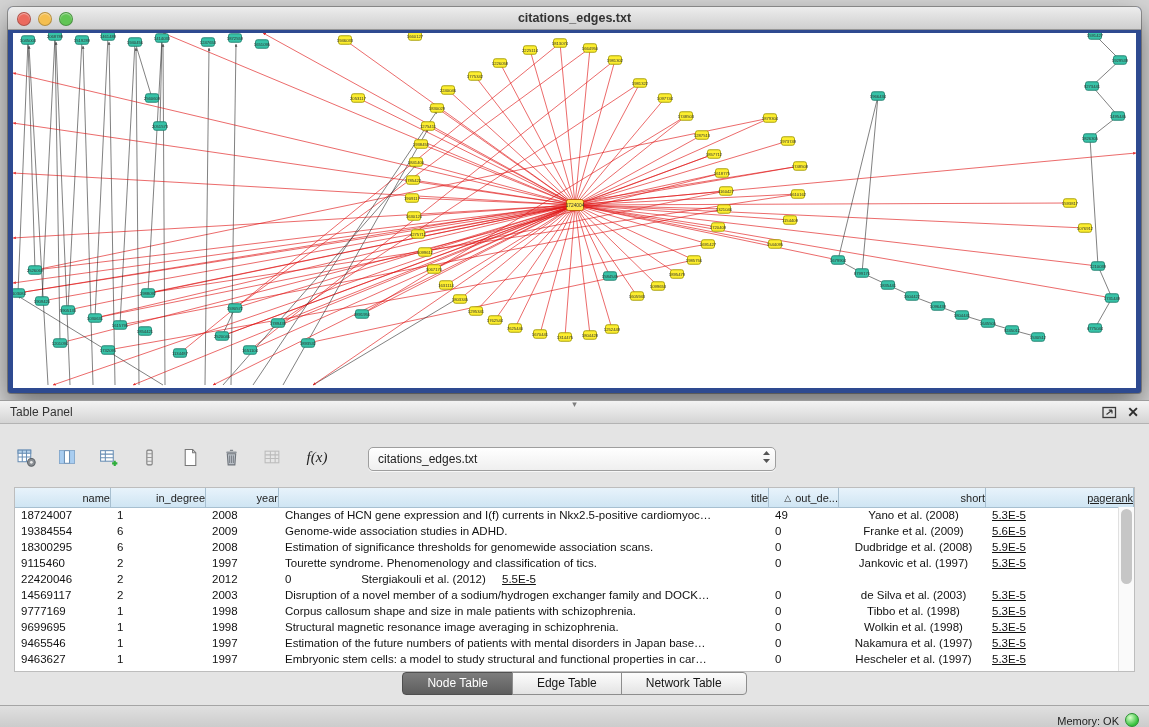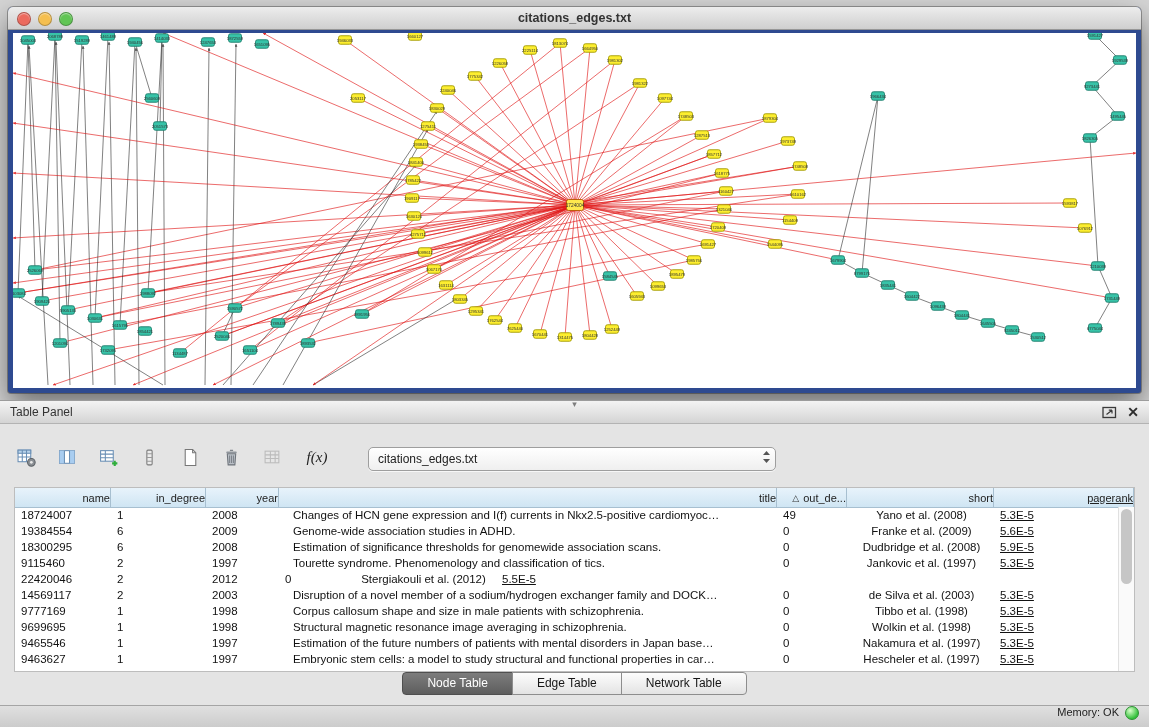--- a/index.html
+++ b/index.html
@@ -62,40 +62,40 @@
     font-size:11px;color:#222;display:flex;align-items:center;justify-content:flex-end;
     border-right:1px solid #a7bfd0;box-sizing:border-box;white-space:nowrap;overflow:hidden;
   }
   .hcell .sort{margin-right:4px;font-size:9px;color:#333;}
   .tbody{position:absolute;left:0;right:15px;top:19px;bottom:0;overflow:hidden;}
   .trow{display:flex;height:16px;align-items:center;}
   .cell{
     font-size:11.5px;color:#111;box-sizing:border-box;white-space:nowrap;overflow:hidden;
     padding:0 4px 0 6px;
   }
-  .c0{width:96px;}.c1{width:95px;}.c2{width:73px;}.c3{width:490px;margin-left:8px;}.c4{width:70px;}
+  .c0{width:96px;}.c1{width:95px;}.c2{width:73px;}.c3{width:490px;}.c4{width:70px;}
   .c5{width:147px;text-align:center;}.c6{flex:1;text-decoration:underline;}
   .vscroll{
     position:absolute;right:0;top:19px;bottom:0;width:15px;background:#fafafa;border-left:1px solid #e0e0e0;
   }
   .vthumb{position:absolute;left:2px;right:2px;top:2px;height:46%;border-radius:6px;background:#c6c6c6;}
   
   .tabs{position:absolute;left:0;right:0;bottom:11px;display:flex;justify-content:center;}
   .tab{
     height:21px;line-height:21px;padding:0 24px;font-size:12px;color:#161616;
     border:1px solid #8d8d8d;background:linear-gradient(#fdfdfd,#e3e3e3);margin-left:-1px;cursor:default;
   }
   .tab:first-child{border-radius:4px 0 0 4px;margin-left:0;}
   .tab:last-child{border-radius:0 4px 4px 0;}
   .tab.selected{background:linear-gradient(#7d7d7d,#5d5d5d);color:#fff;border-color:#4f4f4f;}
   
   .status-bar{
     position:absolute;left:0;bottom:0;width:100%;height:22px;
     background:linear-gradient(#e0e0e0,#cccccc);border-top:1px solid #a5a5a5;
-    display:flex;align-items:flex-start;justify-content:flex-end;padding:0 10px;box-sizing:border-box;gap:6px;
+    display:flex;align-items:flex-end;justify-content:flex-end;padding:0 10px;box-sizing:border-box;gap:6px;
   }
   .mem-label{font-size:11px;color:#222;}
   .mem-dot{
     width:12px;height:12px;border-radius:50%;border:1px solid #2a8f31;
     background:radial-gradient(circle at 35% 30%,#d9ffcb,#35c13c 70%);
   }
 </style>
 </head>
 <body>
 

